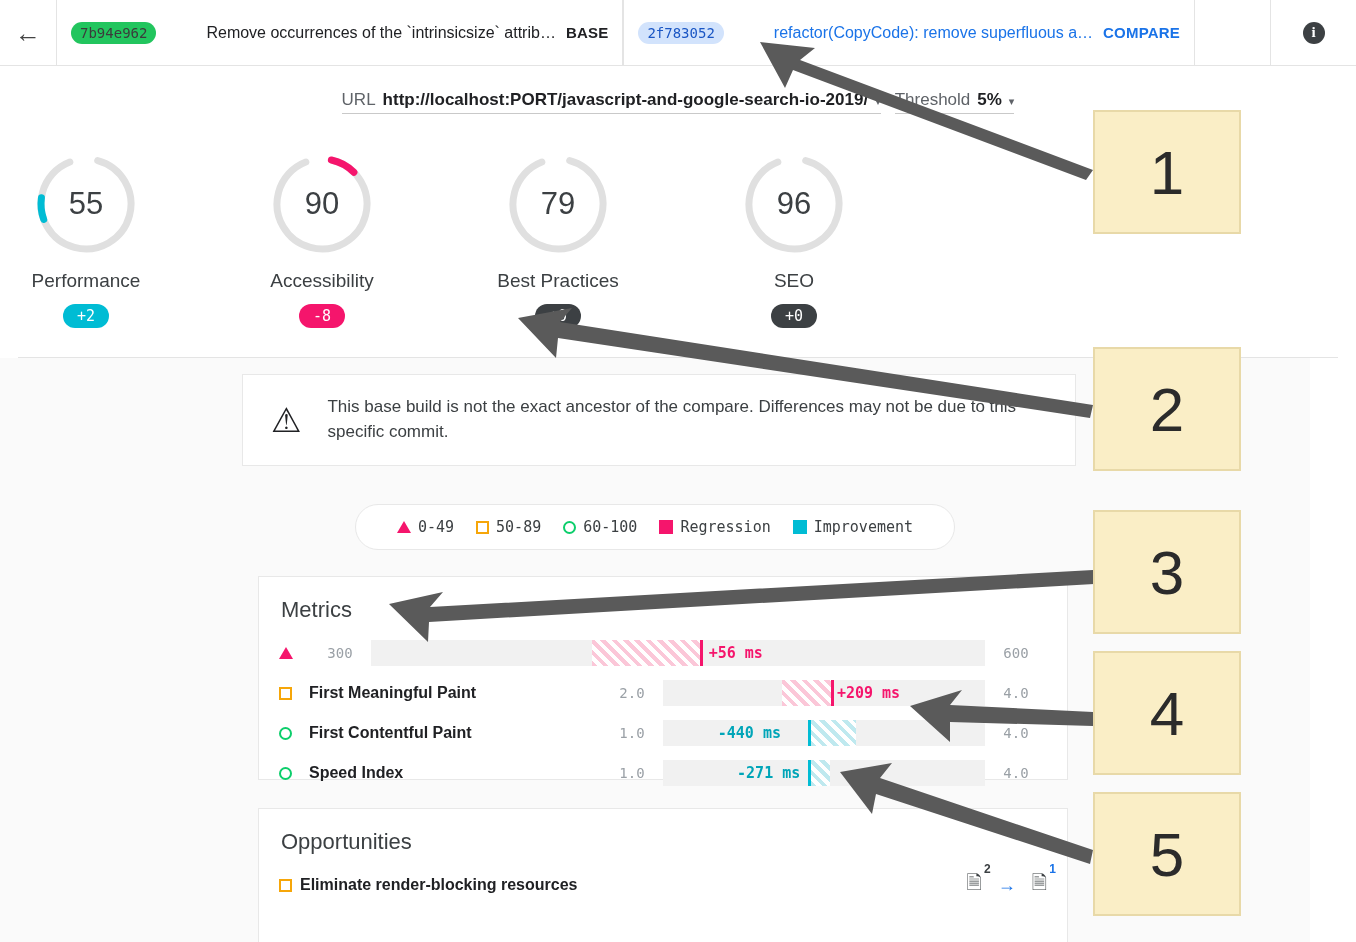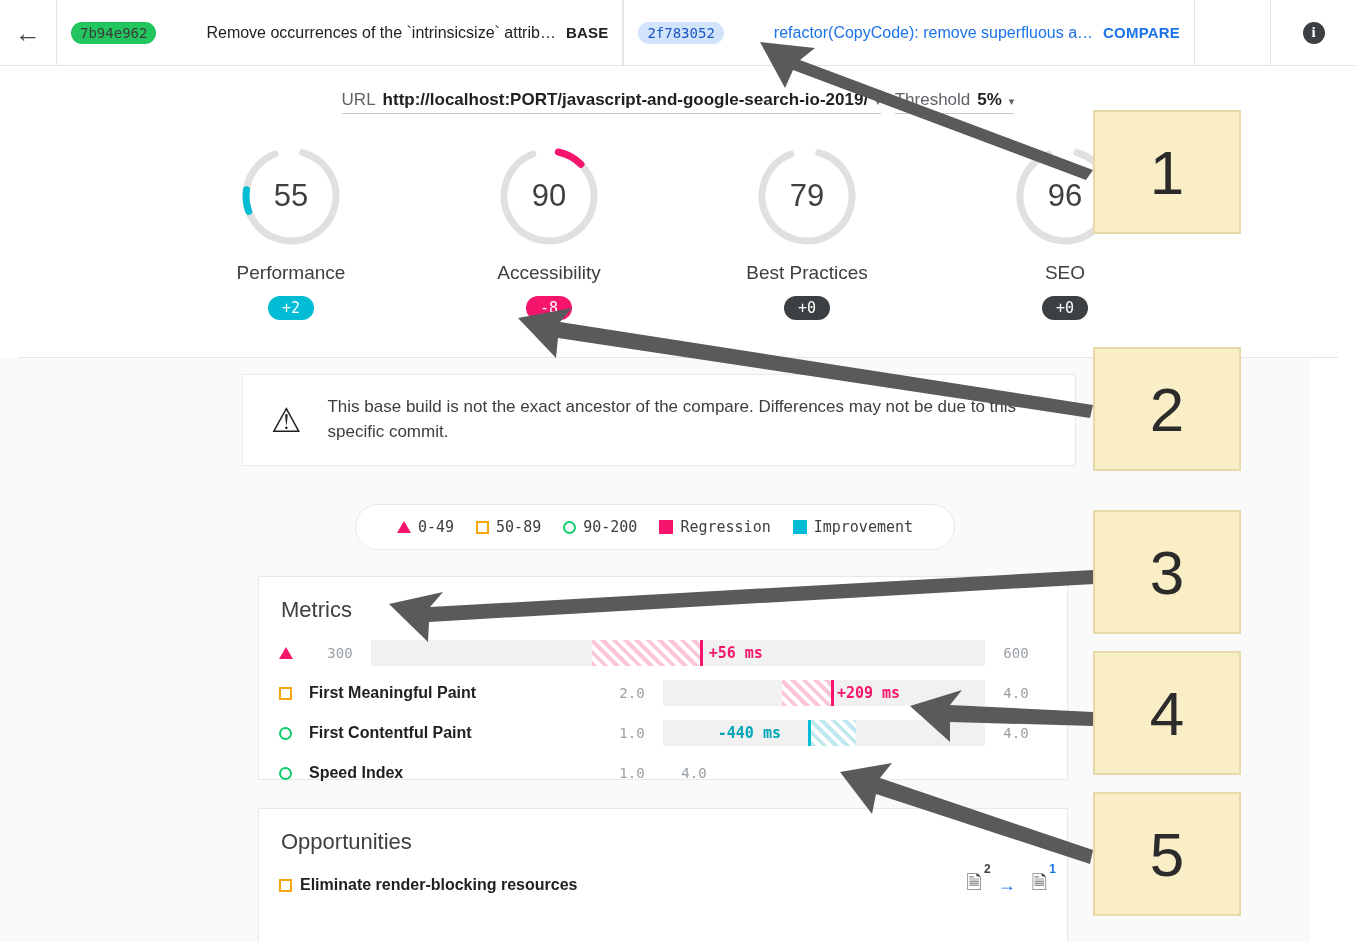--- a/index.html
+++ b/index.html
@@ -54,22 +54,22 @@
   }
   .url-field { border-bottom: 1px solid #c9c9c9; padding-bottom: 3px; display:flex; align-items:baseline; gap:7px; }
   .url-label, .thr-label { color:#5f6368; }
   .url-value { color:#202124; font-weight: bold; }
   .thr-field { border-bottom: 1px solid #c9c9c9; padding-bottom: 3px; display:flex; align-items:baseline; gap:7px; }
   .thr-value { color:#202124; font-weight: bold; }
   .caret { font-size: 11px; color:#5f6368; }
 
   
   .gauges {
-    position:absolute; left: 0; top: 144px; width: 1356px;
-    display:flex; justify-content:center; gap: 86px;
+    position:absolute; left: 0; top: 152px; width: 1356px;
+    display:flex; gap: 64px;
   }
   .gauge { width: 172px; text-align:center; }
   .dial { position: relative; width: 104px; height:104px; margin: 0 auto; }
   .dial svg { position:absolute; left:0; top:0; }
   .dial .score {
     position:absolute; left:0; top:0; width:104px; height:104px;
     display:flex; align-items:center; justify-content:center;
     font-size: 31px; color:#3c4043; font-family:"Liberation Sans", sans-serif;
   }
   .gauge .name { margin-top: 14px; font-size: 19px; color:#3c4043; }
@@ -255,21 +255,21 @@
       <div class="lg">
         <span class="tri"></span>
         <span>0-49</span>
       </div>
       <div class="lg">
         <span class="sq"></span>
         <span>50-89</span>
       </div>
       <div class="lg">
         <span class="circ"></span>
-        <span>90-200</span>
+        <span>60-100</span>
       </div>
       <div class="lg">
         <span class="fill-r"></span>
         <span>Regression</span>
       </div>
       <div class="lg">
         <span class="fill-i"></span>
         <span>Improvement</span>
       </div>
     </div>
@@ -314,20 +314,24 @@
         </span>
         <span class="hi">4.0</span>
       </div>
 
       <div class="row">
         <span class="mark">
             <span class="circ"></span>
           </span>
         <span class="label">Speed Index</span>
         <span class="lo">1.0</span>
+        <span class="track">
+          <span class="bar imp" style="left:45%;width:7%;"></span>
+          <span class="delta imp" style="left:23%;">-271 ms</span>
+        </span>
         <span class="hi">4.0</span>
       </div>
     </div>
 
     <div class="opp-card">
       <div class="card-title">Opportunities</div>
       <div class="opp-row">
         <span class="sq"></span>
         <span class="label">Eliminate render-blocking resources</span>
         <span class="opp-right">

